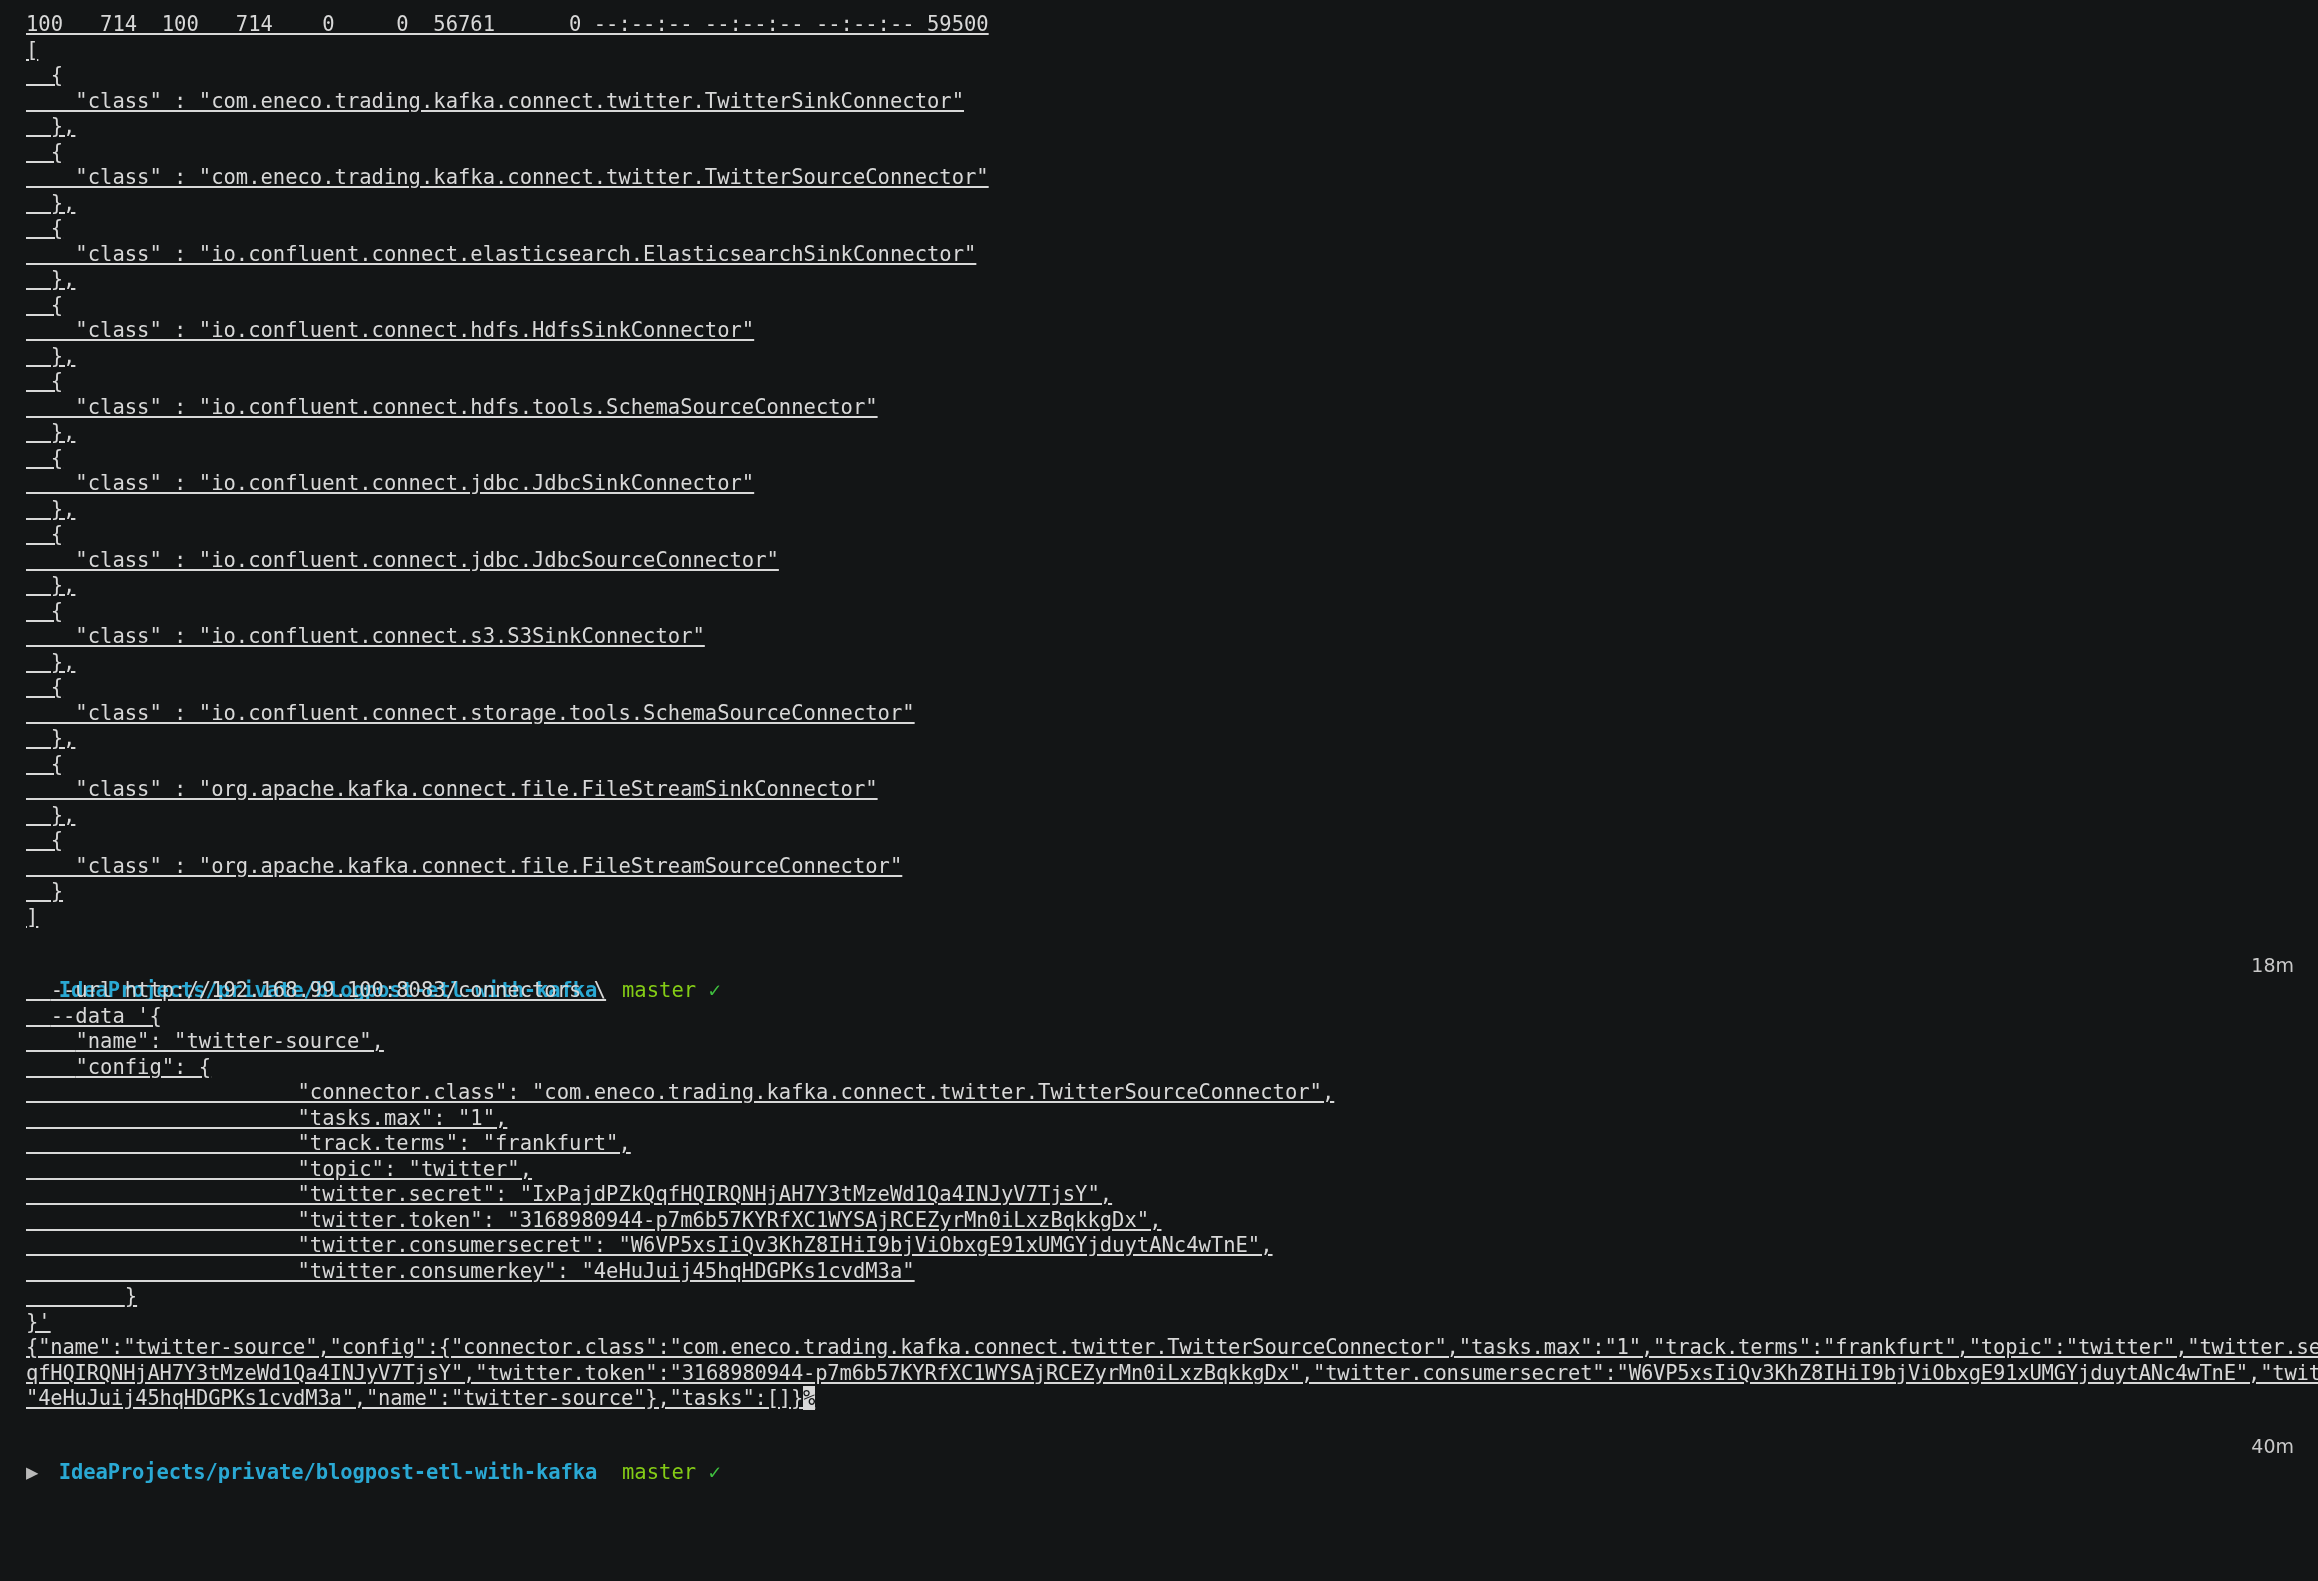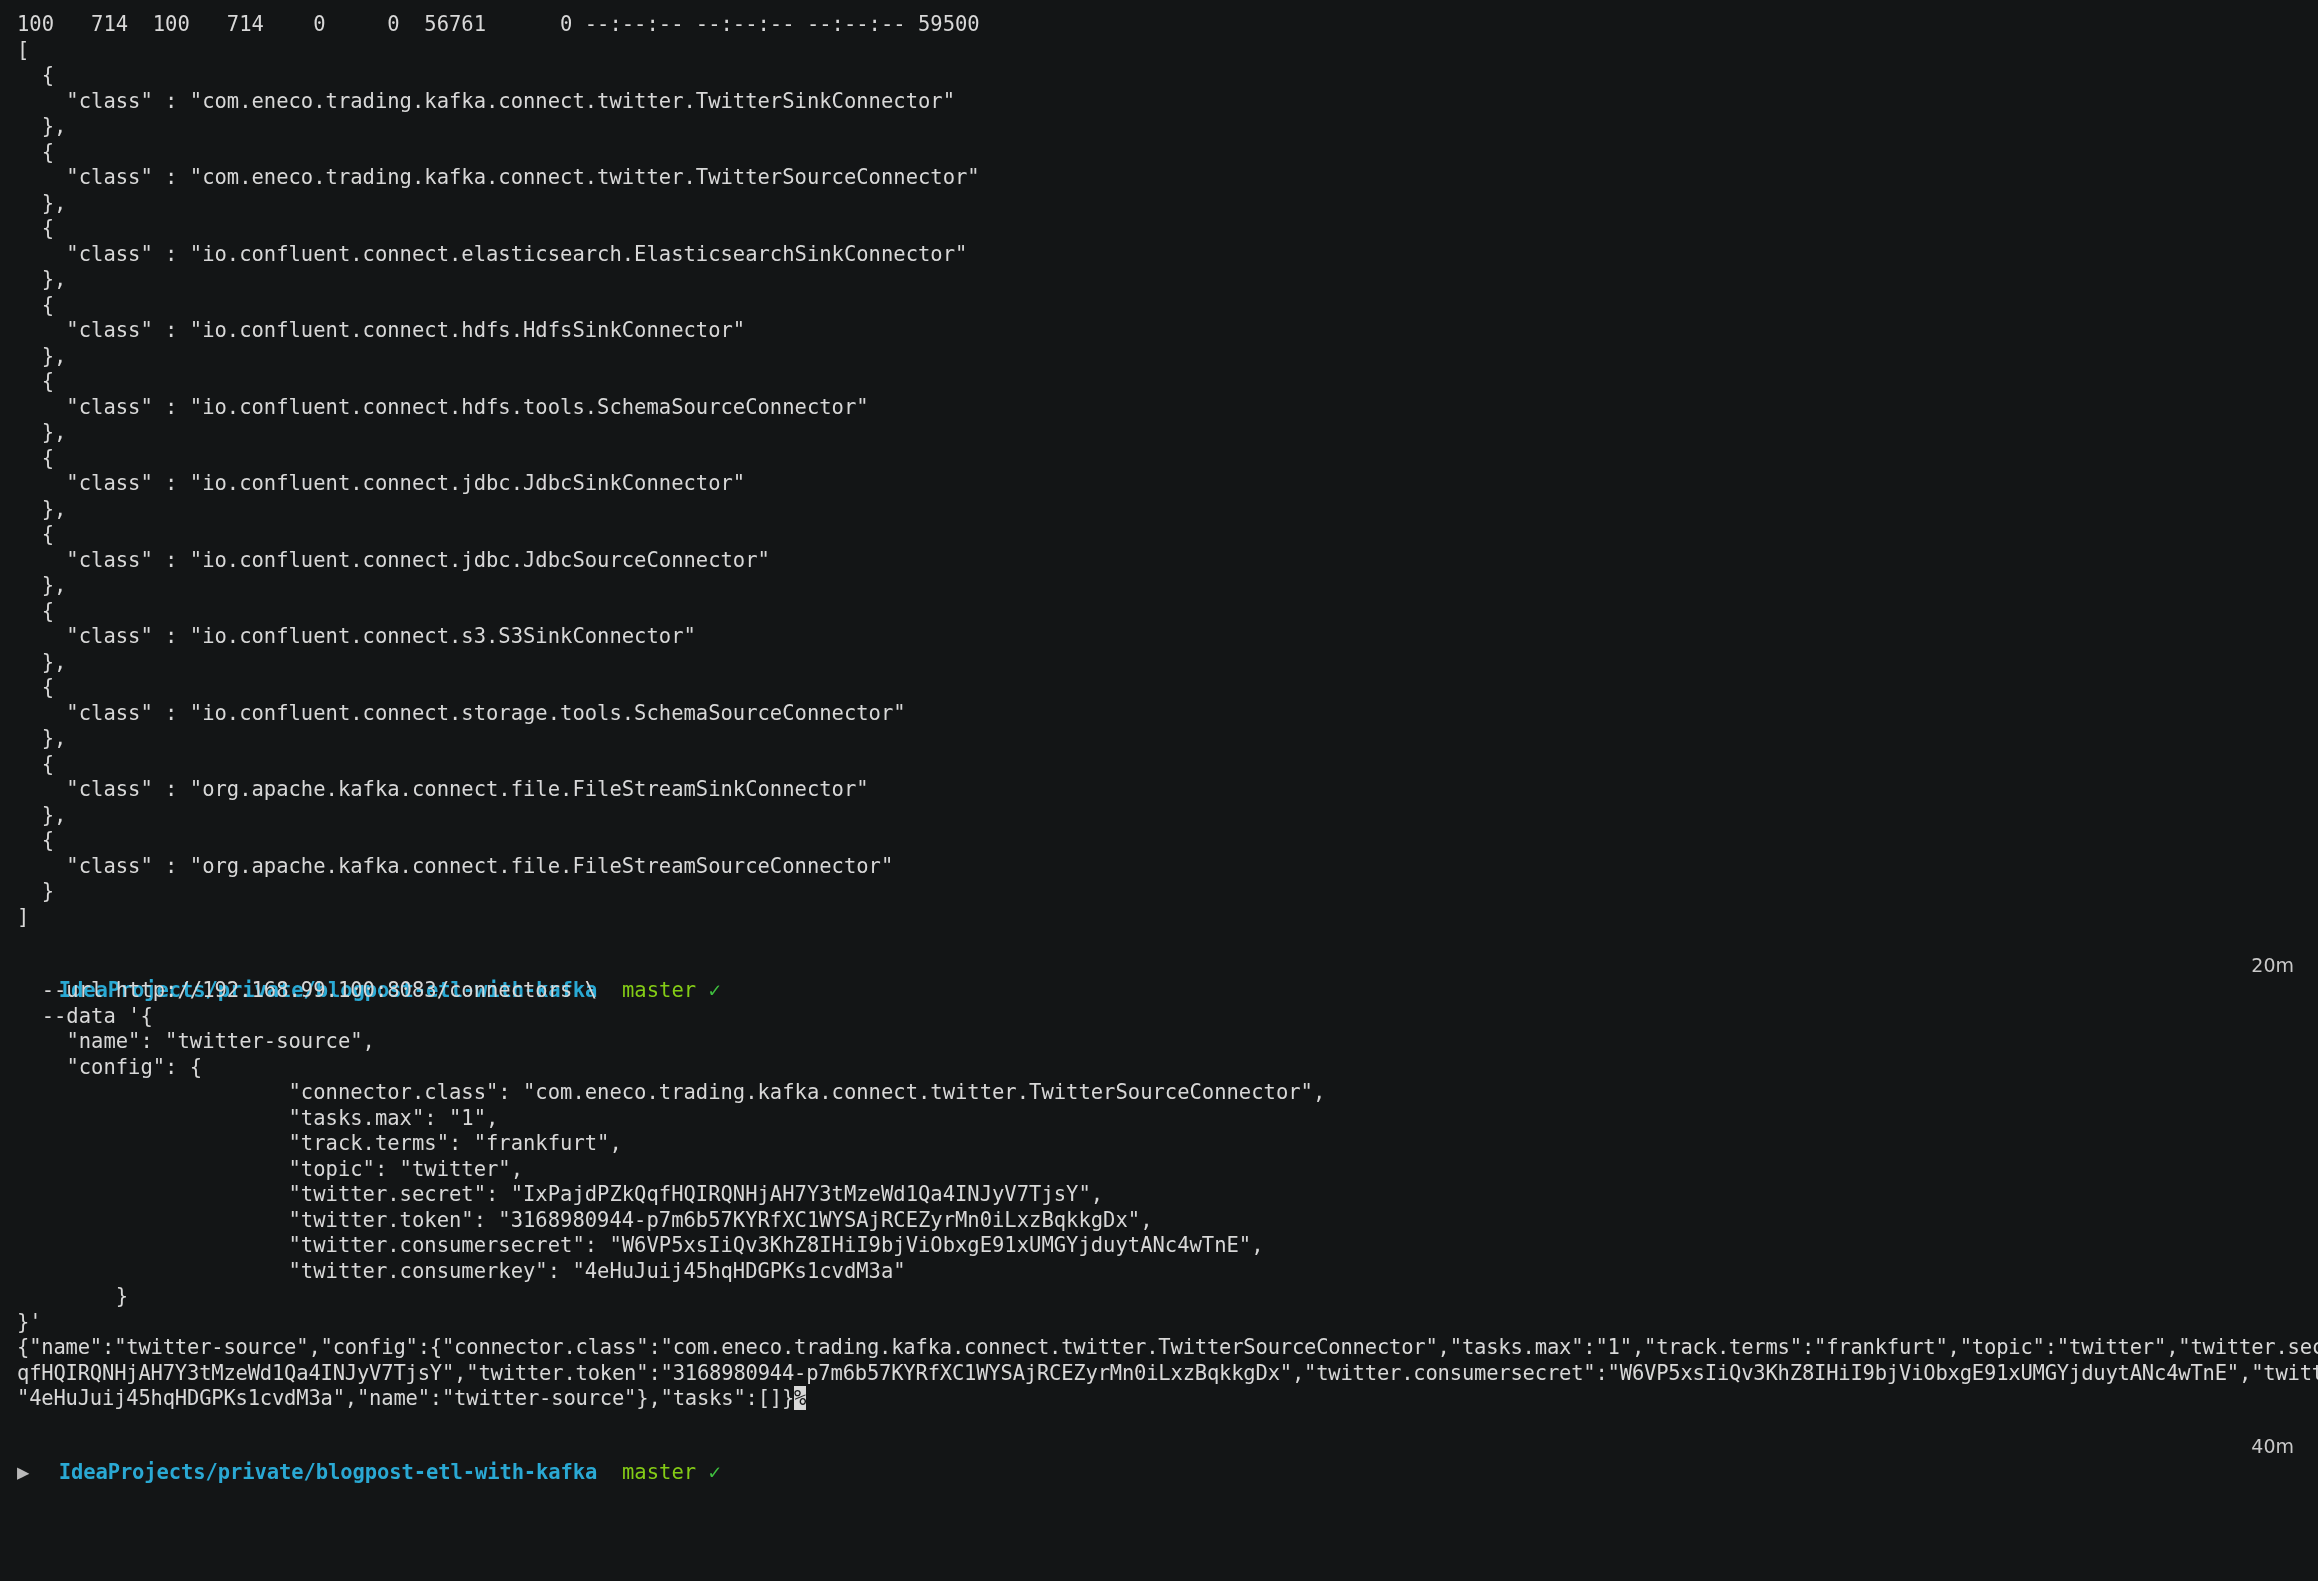--- a/index.html
+++ b/index.html
@@ -21,23 +21,24 @@
   #terminal {
     position: relative;
     width: 2319px;
     height: 1581px;
     padding: 12px 0 0 0;
     box-sizing: border-box;
   }
   .line {
     white-space: pre;
     height: 25.5px;
-    padding-left: 17px;
+    padding-left: 26px;
     box-sizing: border-box;
     position: relative;
+    text-decoration: underline;
   }
   
   .prompt-line {
     white-space: pre;
     height: 25.5px;
     padding-left: 9.3px;
     box-sizing: border-box;
     position: relative;
     display: block;
   }
@@ -116,21 +117,21 @@
       <div class="line">  {</div>
       <div class="line">    "class" : "org.apache.kafka.connect.file.FileStreamSourceConnector"</div>
       <div class="line">  }</div>
     </div>
   <div class="line">]</div>
 
   <div class="spacer-md"></div>
 
   <div class="prompt-line">
     <span class="path">IdeaProjects/private/blogpost-etl-with-kafka</span><span>  </span><span class="branch">master</span><span> </span><span class="check">✓</span>
-    <span class="elapsed">20m</span>
+    <span class="elapsed">18m</span>
   </div>
 
   <div class="line"><span>  </span><span>--url http://192.168.99.100:8083/connectors \</span></div>
   <div class="line"><span>  </span><span>--data '{</span></div>
   <div class="line"><span>    </span><span>"name": "twitter-source",</span></div>
   <div class="line"><span>    </span><span>"config": {</span></div>
   <div id="config-lines">
       <div class="line">                      "connector.class": "com.eneco.trading.kafka.connect.twitter.TwitterSourceConnector",</div>
       <div class="line">                      "tasks.max": "1",</div>
       <div class="line">                      "track.terms": "frankfurt",</div>

